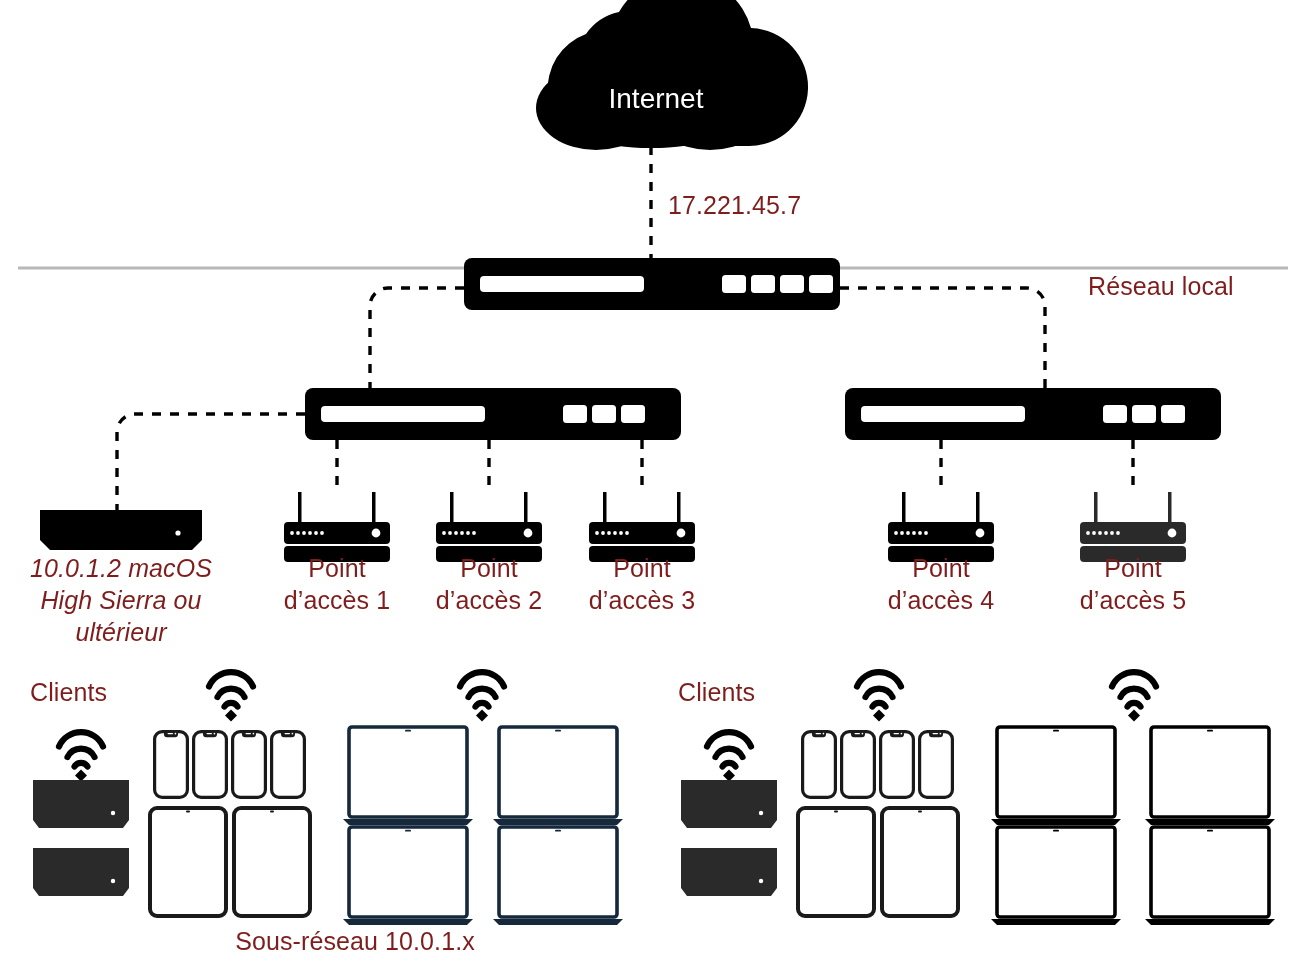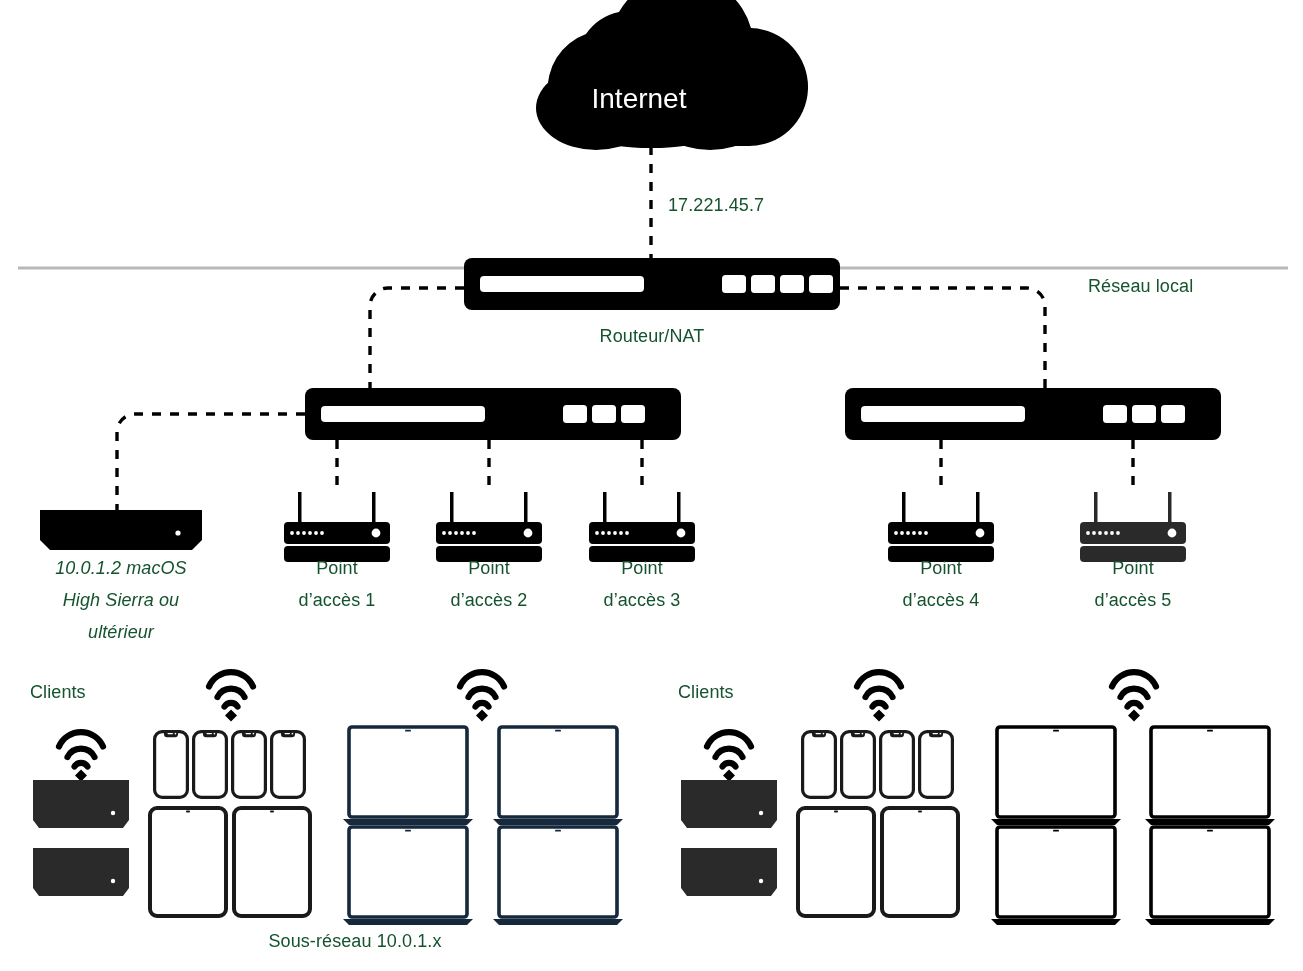--- a/index.html
+++ b/index.html
@@ -22,36 +22,36 @@
   svg.layer {
     position: absolute;
     left: 0;
     top: 0;
     width: 1303px;
     height: 971px;
   }
   .lbl {
     position: absolute;
     text-align: center;
-    font-size: 18px;
+    font-size: 25px;
     line-height: 32px;
-    color: #14532d;
+    color: #7f1d1d;
     white-space: pre-line;
     letter-spacing: 0.1px;
   }
   .lbl-left {
     text-align: left;
   }
   .cloud-text {
     position: absolute;
     color: #ffffff;
     font-size: 28px;
     text-align: center;
     width: 260px;
-    left: 509px;
+    left: 526px;
     top: 83px;
   }
 </style>
 </head>
 <body>
 
 <div id="stage">
 
   <svg class="layer" viewBox="0 0 1303 971" xmlns="http://www.w3.org/2000/svg">
 
@@ -280,21 +280,20 @@
       </g>
 
   </svg>
 
   <div class="cloud-text">Internet</div>
 
   <div class="lbl lbl-left" style="left:668px; top:189px; width:220px;">17.221.45.7</div>
 
   <div class="lbl lbl-left" style="left:1088px; top:270px; width:220px;">Réseau local</div>
 
-  <div class="lbl" style="left:452px; top:320px; width:400px;">Routeur/NAT</div>
 
   <div class="lbl" style="left:8px; top:552px; width:226px;font-style:italic;">10.0.1.2 macOS
 High Sierra ou
 ultérieur</div>
 
   <div class="lbl" style="left:262px; top:552px; width:150px;">Point
 d’accès 1</div>
   <div class="lbl" style="left:414px; top:552px; width:150px;">Point
 d’accès 2</div>
   <div class="lbl" style="left:567px; top:552px; width:150px;">Point

